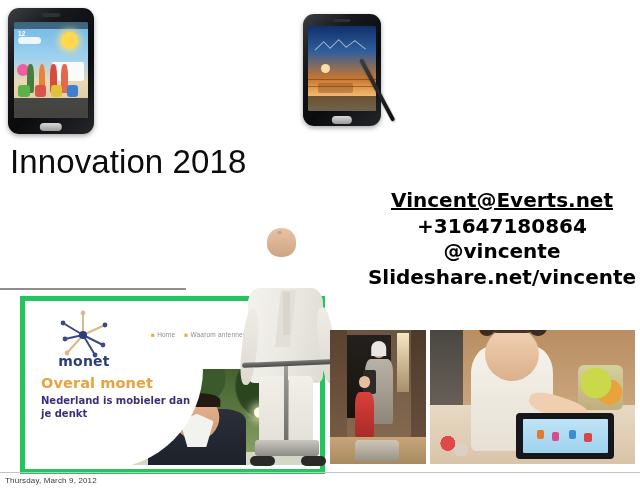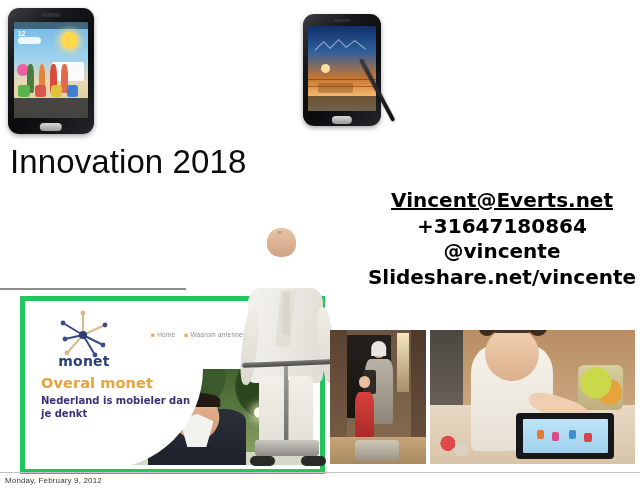--- a/index.html
+++ b/index.html
@@ -395,15 +395,15 @@
         <div class="ip-lt" style="left:16%;top:34%;background:#e07a2c;"></div>
         <div class="ip-lt" style="left:34%;top:40%;background:#d94a8c;"></div>
         <div class="ip-lt" style="left:54%;top:32%;background:#3f8fd0;"></div>
         <div class="ip-lt" style="left:72%;top:42%;background:#d9454a;"></div>
       </div>
     </div>
     <div class="ip-bits"></div>
   </div>
 
   <div class="footer-rule"></div>
-  <div class="footer-text">Monday, February 9, 2012</div>
+  <div class="footer-text">Thursday, March 9, 2012</div>
 
 </div>
 
 </body></html>

